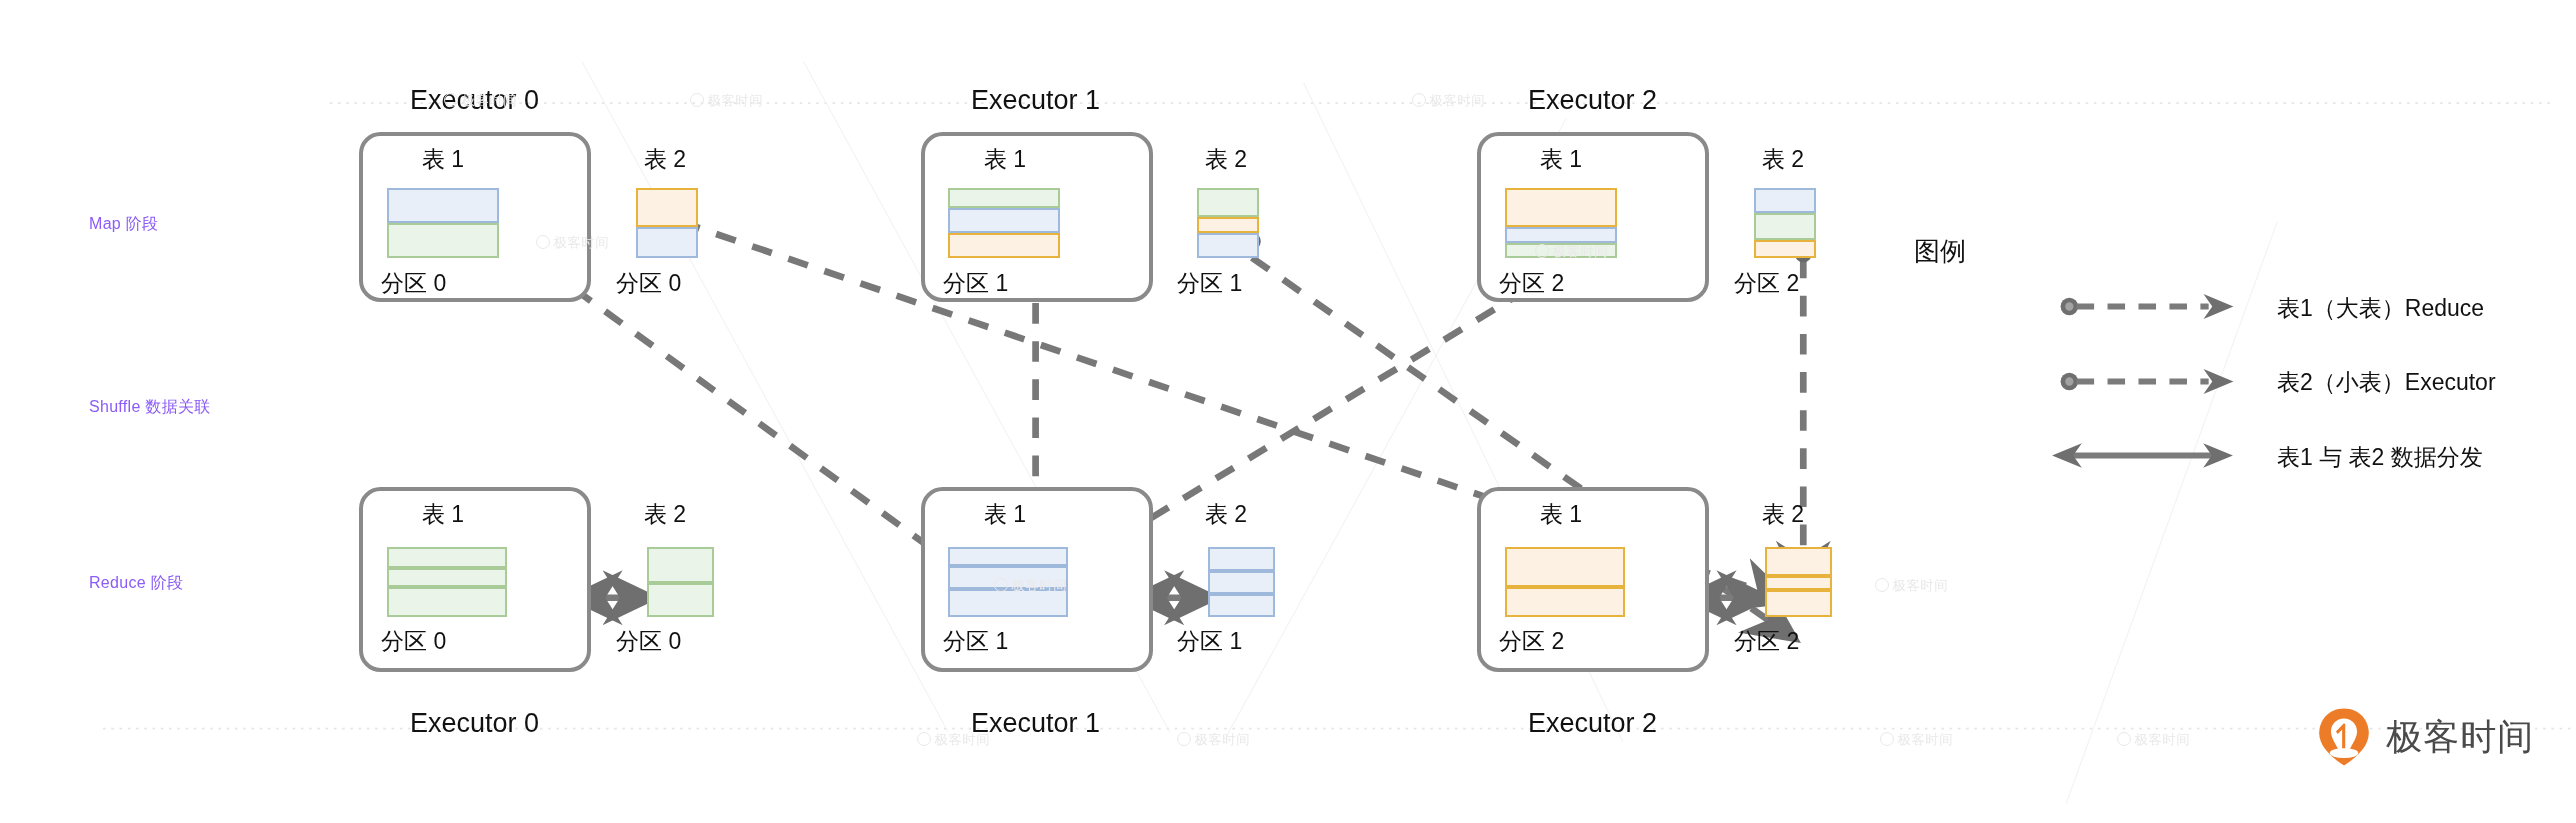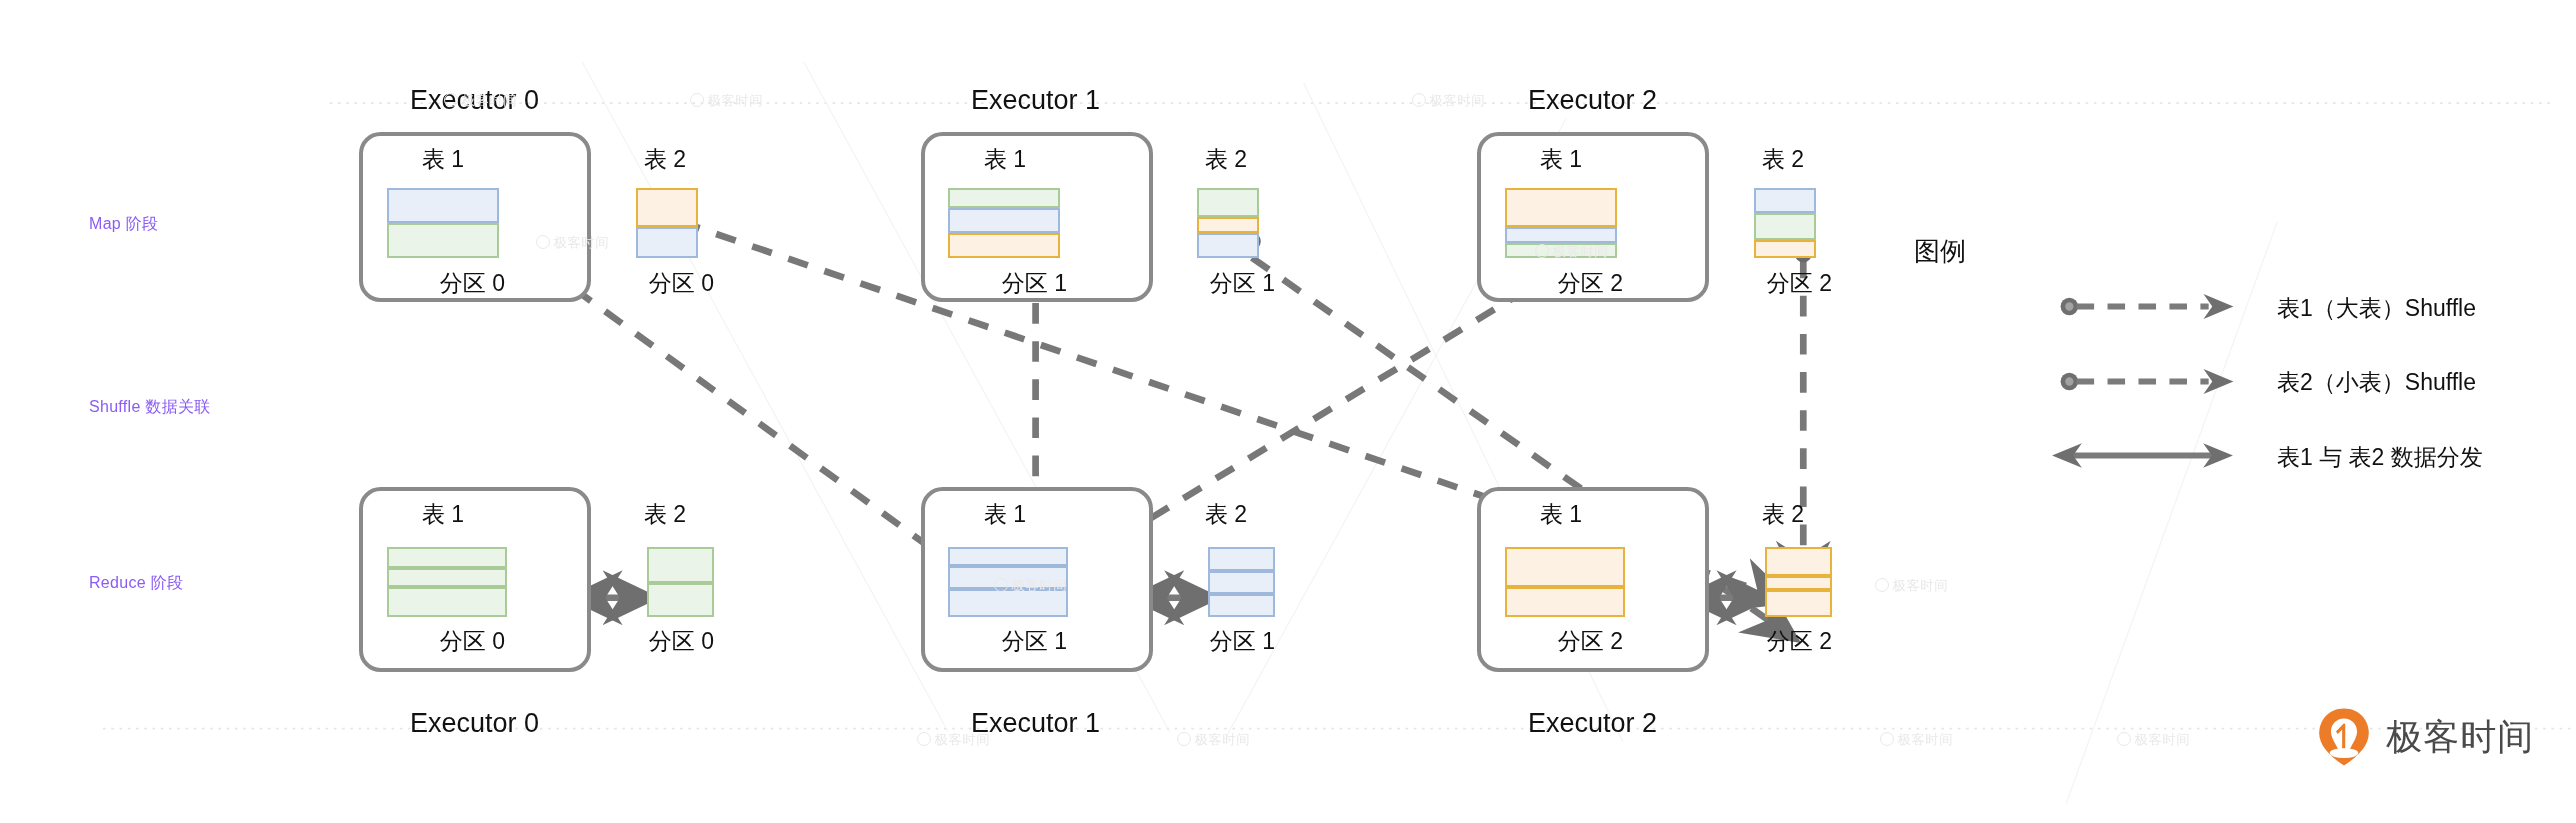--- a/index.html
+++ b/index.html
@@ -28,21 +28,21 @@
   .exec-box{
     position:absolute;border:4.6px solid #8a8a8a;border-radius:21.6px;
     background:#ffffff;box-sizing:border-box;
   }
 
   
   .tbl-cap{
     position:absolute;font-size:23px;color:#111;white-space:nowrap;text-align:center;
   }
   .part-cap{
-    position:absolute;font-size:23px;color:#111;white-space:nowrap;text-align:right;
+    position:absolute;font-size:23px;color:#111;white-space:nowrap;text-align:left;
   }
 
   
   .tbl{position:absolute;display:flex;flex-direction:column;box-sizing:border-box;}
   .band{box-sizing:border-box;width:100%;}
   .band.blue  {background:#e9eff9;border:2.6px solid #9fb9dd;}
   .band.green {background:#eaf4e8;border:2.6px solid #a9cb97;}
   .band.orange{background:#fdf1e4;border:2.6px solid #e8b33c;}
 
   
@@ -253,29 +253,29 @@
   <div class="part-cap" style="left:1734px;top:626px;width:98px;">分区 2</div>
 
   <div class="legend-title" style="left:1914px;top:234px;">图例</div>
 
   <svg class="abs" style="left:2058px;top:291px;width:178px;height:31px;" viewBox="0 0 345 60" xmlns="http://www.w3.org/2000/svg">
     <circle cx="22" cy="30" r="17" fill="#6f6f6f"></circle>
       <circle cx="22" cy="30" r="8" fill="#a2a2a2"></circle>
     <line x1="36" y1="30" x2="292" y2="30" stroke="#7b7b7b" stroke-width="12" stroke-dasharray="34 26"></line>
     <path d="M282,6 L340,30 L282,54 L299,30 Z" fill="#6f6f6f"></path>
   </svg>
-  <div class="legend-label" style="left:2277px;top:293px;">表1（大表）Shuffle</div>
+  <div class="legend-label" style="left:2277px;top:293px;">表1（大表）Reduce</div>
 
   <svg class="abs" style="left:2058px;top:366px;width:178px;height:31px;" viewBox="0 0 345 60" xmlns="http://www.w3.org/2000/svg">
     <circle cx="22" cy="30" r="17" fill="#6f6f6f"></circle>
       <circle cx="22" cy="30" r="8" fill="#a2a2a2"></circle>
     <line x1="36" y1="30" x2="292" y2="30" stroke="#7b7b7b" stroke-width="12" stroke-dasharray="34 26"></line>
     <path d="M282,6 L340,30 L282,54 L299,30 Z" fill="#6f6f6f"></path>
   </svg>
-  <div class="legend-label" style="left:2277px;top:367px;">表2（小表）Shuffle</div>
+  <div class="legend-label" style="left:2277px;top:367px;">表2（小表）Executor</div>
 
   <svg class="abs" style="left:2050px;top:440px;width:185px;height:31px;" viewBox="0 0 360 60" xmlns="http://www.w3.org/2000/svg">
     <line x1="22" y1="30" x2="338" y2="30" stroke="#7b7b7b" stroke-width="12"></line>
     <path d="M62,6 L4,30 L62,54 L45,30 Z" fill="#6f6f6f"></path>
     <path d="M298,6 L356,30 L298,54 L315,30 Z" fill="#6f6f6f"></path>
   </svg>
   <div class="legend-label" style="left:2277px;top:442px;">表1 与 表2 数据分发</div>
 
   <div class="wm" style="left:690px;top:92px;">
     <span class="wmdot"></span><span>极客时间</span>

